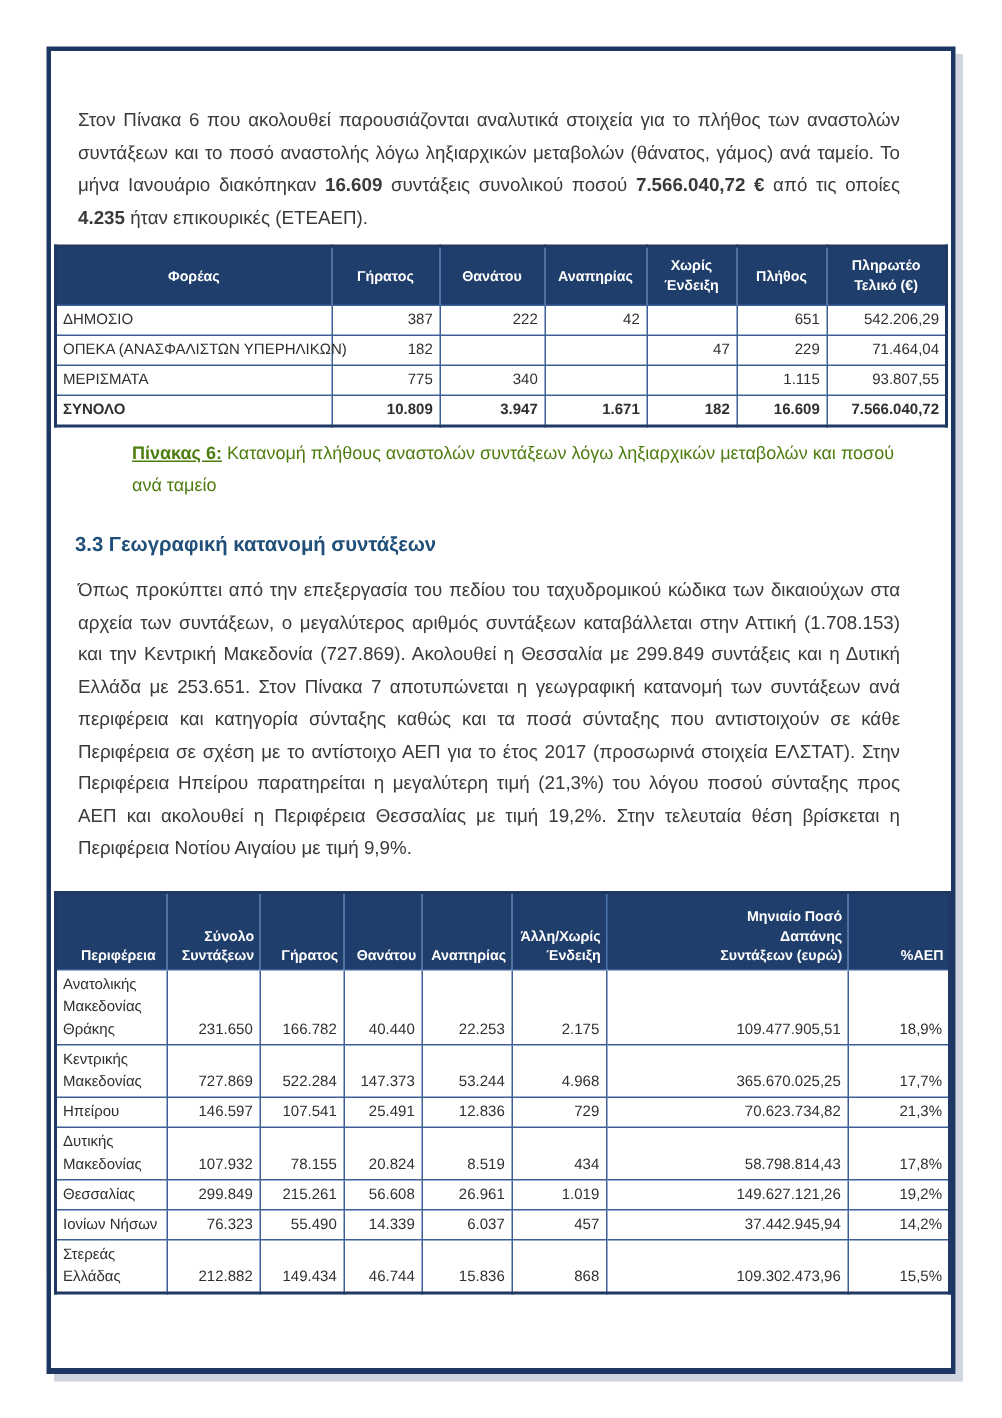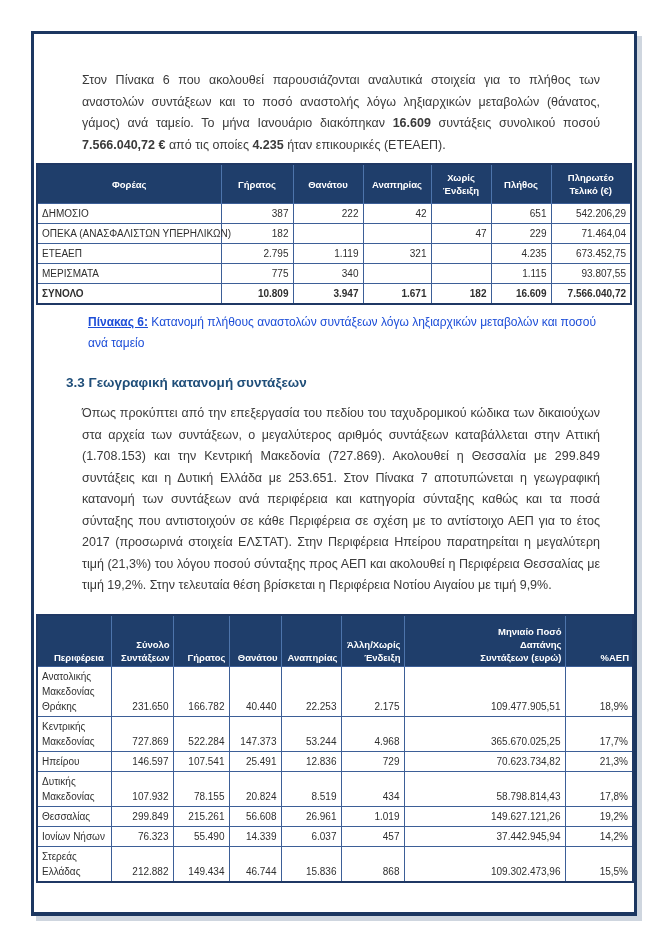--- a/index.html
+++ b/index.html
@@ -4,21 +4,21 @@
 <style>
   html,body{margin:0;padding:0;background:#ffffff;}
   body{width:668px;height:945px;position:relative;font-family:"Liberation Sans",sans-serif;color:#3a3a3a;}
   .page{
     position:absolute;left:31px;top:31px;width:600px;height:878px;
     background:#ffffff;border:3px solid #1c3761;border-bottom-width:4px;
     box-shadow:5px 5px 0 rgba(96,118,148,0.30);
     overflow:hidden;
   }
   .body-text{
-    margin:36px 34px 0 48px;font-size:12.5px;line-height:21.5px;text-align:justify;color:#3a3a3a;
+    margin:36px 34px 0 18px;font-size:12.5px;line-height:21.5px;text-align:justify;color:#3a3a3a;
   }
   .body-text.geo{margin-top:13px;}
   .body-text b{font-weight:bold;}
   table{border-collapse:collapse;table-layout:fixed;background:#fff;}
   .t1{margin:7px 0 0 2px;width:594px;}
   .t2{margin:17px 0 0 2px;width:596px;}
   table{border:2px solid #1f3864;}
   th{
     background:#1f3e6b;color:#ffffff;font-weight:bold;font-size:9.5px;line-height:13px;
     border-left:1px solid #4d74ab;padding:2px 3px;white-space:pre-line;
@@ -28,25 +28,25 @@
   .t2 th{height:46px;vertical-align:bottom;text-align:right;}
   .t2 th:first-child{text-align:left;padding-left:16px;}
   td{
     font-size:10px;line-height:15px;border:1px solid #3d5f97;padding:2px 4px 2px 4px;
     text-align:right;vertical-align:bottom;height:14px;color:#2f2f2f;
   }
   td.c0{text-align:left;padding-left:4px;}
   .t1 td.c0{white-space:nowrap;}
   .t1 tr.total td{font-weight:bold;}
   .caption{
-    margin:7px 38px 0 54px;font-size:12px;line-height:21px;text-align:justify;color:#1d4ed8;
+    margin:7px 38px 0 54px;font-size:12px;line-height:21px;text-align:justify;color:#4d7c0f;
   }
   .caption .cap-label{font-weight:bold;text-decoration:underline;}
   .heading{
-    margin:21px 34px 0 32px;font-size:13.5px;font-weight:bold;color:#1f4e79;
+    margin:21px 34px 0 16px;font-size:13.5px;font-weight:bold;color:#1f4e79;
   }
 </style>
 </head>
 <body>
 
 <div class="page">
 
   <p class="body-text"><span>Στον Πίνακα 6 που ακολουθεί παρουσιάζονται αναλυτικά στοιχεία για το πλήθος των αναστολών συντάξεων και το ποσό αναστολής λόγω ληξιαρχικών μεταβολών (θάνατος, γάμος) ανά ταμείο. Το μήνα Ιανουάριο διακόπηκαν </span><b>16.609</b><span> συντάξεις συνολικού ποσού </span><b>7.566.040,72 €</b><span> από τις οποίες </span><b>4.235</b><span> ήταν επικουρικές (ΕΤΕΑΕΠ).</span></p>
 
   <table class="t1">
@@ -83,29 +83,20 @@
           <td>542.206,29</td>
         </tr>
         <tr>
           <td class="c0">ΟΠΕΚΑ (ΑΝΑΣΦΑΛΙΣΤΩΝ ΥΠΕΡΗΛΙΚΩΝ)</td>
           <td>182</td>
           <td></td>
           <td></td>
           <td>47</td>
           <td>229</td>
           <td>71.464,04</td>
-        </tr>
-        <tr>
-          <td class="c0">ΕΤΕΑΕΠ</td>
-          <td>2.795</td>
-          <td>1.119</td>
-          <td>321</td>
-          <td></td>
-          <td>4.235</td>
-          <td>673.452,75</td>
         </tr>
         <tr>
           <td class="c0">ΜΕΡΙΣΜΑΤΑ</td>
           <td>775</td>
           <td>340</td>
           <td></td>
           <td></td>
           <td>1.115</td>
           <td>93.807,55</td>
         </tr>

